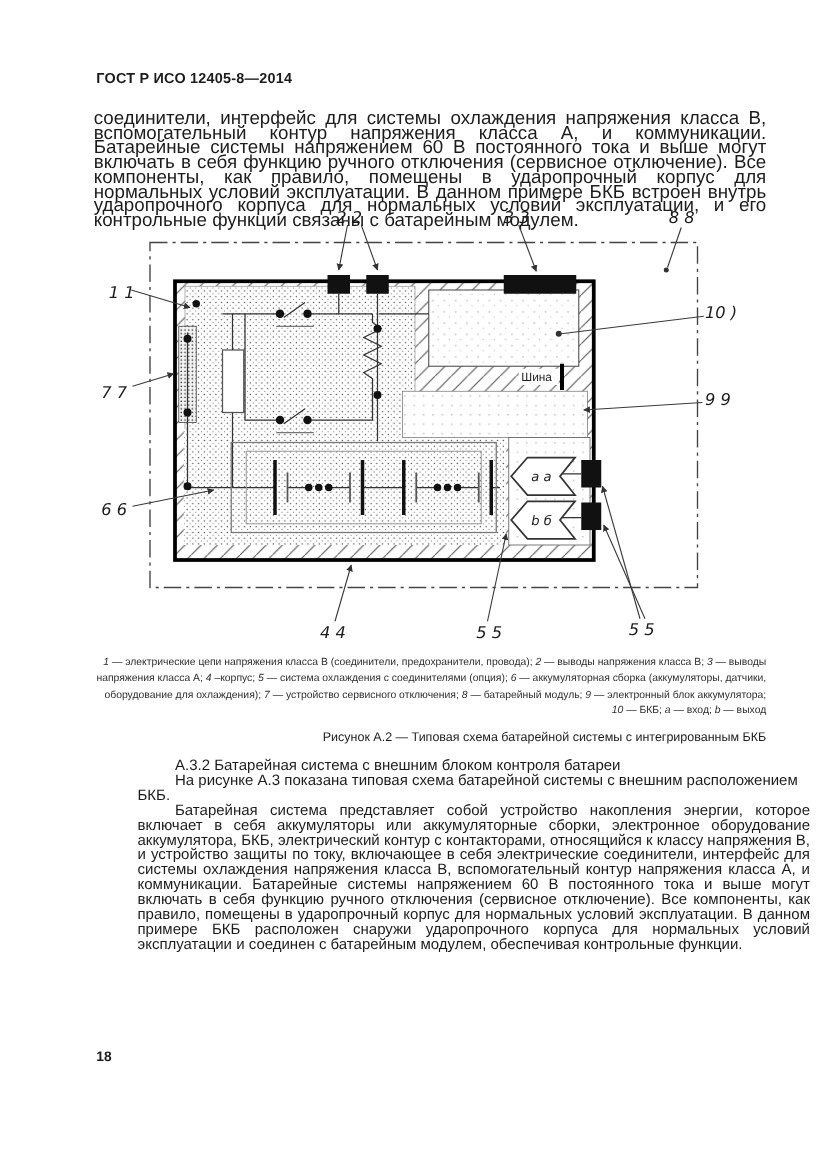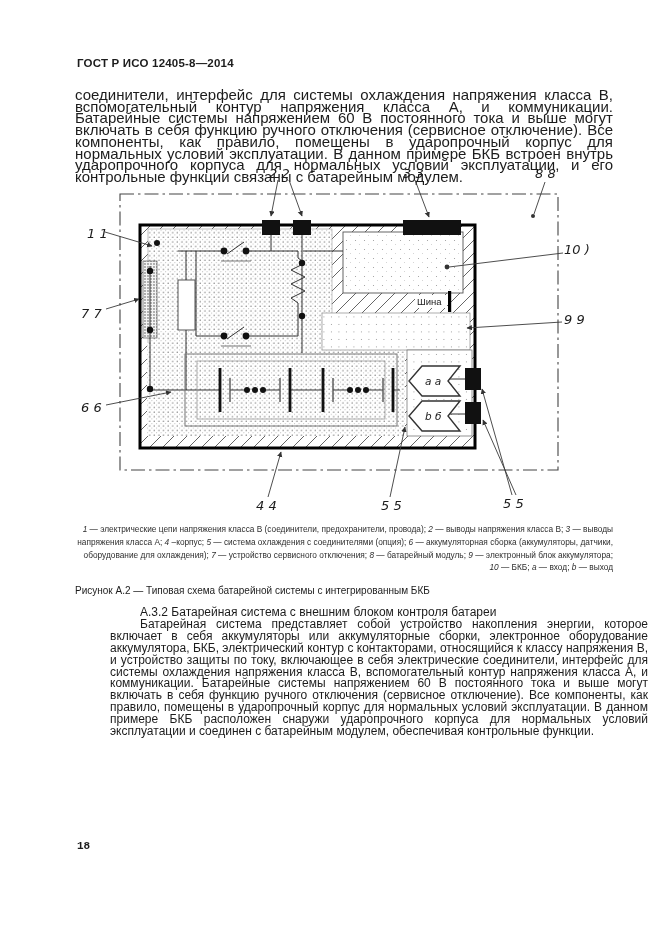--- a/index.html
+++ b/index.html
@@ -7,25 +7,25 @@
     width:661px; height:935px; background:#ffffff; position:relative;
     font-family:"Liberation Sans", sans-serif; color:#1c1c1c;
     overflow:hidden;
   }
   .abs { position:absolute; }
   #hdr  { left:77px; top:57px; font-size:11.5px; font-weight:bold; letter-spacing:.2px; }
   #p1   { left:75px; top:89px; width:538px; font-size:15px; line-height:11.7px; text-align:justify; }
   #fig  { left:75px; top:158px; width:545px; height:360px; }
   #legend { left:75px; top:523px; width:538px; font-size:8.3px; line-height:12.8px; text-align:right; color:#2e2e2e; }
   #legend .it { font-style:italic; }
-  #cap  { left:75px; top:585px; width:538px; text-align:left; font-size:10px; }
+  #cap  { left:75px; top:585px; width:538px; text-align:right; font-size:10px; }
   #sec  { left:75px; top:607px; width:538px; font-size:12px; line-height:11.9px;margin-left:35px; }
   #sec p { margin:0; text-indent:30px; }
   #sec p.jbody { text-align:justify; }
-  #pg   { left:77px; top:840px; font-size:11px; font-weight:bold;font-family:Liberation Mono, monospace; }
+  #pg   { left:77px; top:840px; font-size:11px; font-weight:bold; }
 
   
   .co   { font:italic 13px "DejaVu Sans", sans-serif; fill:#1c1c1c; }
   .ab   { font:italic 10.5px "DejaVu Sans", sans-serif; fill:#1c1c1c; }
   .busl { font:9.5px "Liberation Sans", sans-serif; fill:#1c1c1c; }
   .ld   { stroke:#3a3a3a; stroke-width:.9; fill:none; }
   .wire { stroke:#333; stroke-width:1; fill:none; }
 </style>
 </head>
 <body>
@@ -178,16 +178,17 @@
     <text class="co" x="428" y="350">5 5</text>
   </g>
 </svg>
 
 <div class="abs" id="legend"><span class="it">1</span><span> — электрические цепи напряжения класса В (соединители, предохранители, провода); </span><span class="it">2</span><span> — выводы напряжения класса В; </span><span class="it">3</span><span> — выводы напряжения класса А; </span><span class="it">4</span><span> –корпус; </span><span class="it">5</span><span> — система охлаждения с соединителями (опция); </span><span class="it">6</span><span> — аккумуляторная сборка (аккумуляторы, датчики, оборудование для охлаждения); </span><span class="it">7</span><span> — устройство сервисного отключения; </span><span class="it">8</span><span> — батарейный модуль; </span><span class="it">9</span><span> — электронный блок аккумулятора; </span><span class="it">10</span><span> — БКБ; </span><span class="it">а</span><span> — вход; </span><span class="it">b</span><span> — выход</span></div>
 
 <div class="abs" id="cap">Рисунок А.2 — Типовая схема батарейной системы с интегрированным БКБ</div>
 
 <div class="abs" id="sec">
   <p>А.3.2 Батарейная система с внешним блоком контроля батареи</p>
+  <p>На рисунке А.3 показана типовая схема батарейной системы с внешним расположением БКБ.</p>
   <p class="jbody">Батарейная система представляет собой устройство накопления энергии, которое включает в себя аккумуляторы или аккумуляторные сборки, электронное оборудование аккумулятора, БКБ, электрический контур с контакторами, относящийся к классу напряжения В, и устройство защиты по току, включающее в себя электрические соединители, интерфейс для системы охлаждения напряжения класса В, вспомогательный контур напряжения класса А, и коммуникации. Батарейные системы напряжением 60 В постоянного тока и выше могут включать в себя функцию ручного отключения (сервисное отключение). Все компоненты, как правило, помещены в ударопрочный корпус для нормальных условий эксплуатации. В данном примере БКБ расположен снаружи ударопрочного корпуса для нормальных условий эксплуатации и соединен с батарейным модулем, обеспечивая контрольные функции.</p>
 </div>
 
 <div class="abs" id="pg">18</div>
 
 </body></html>

